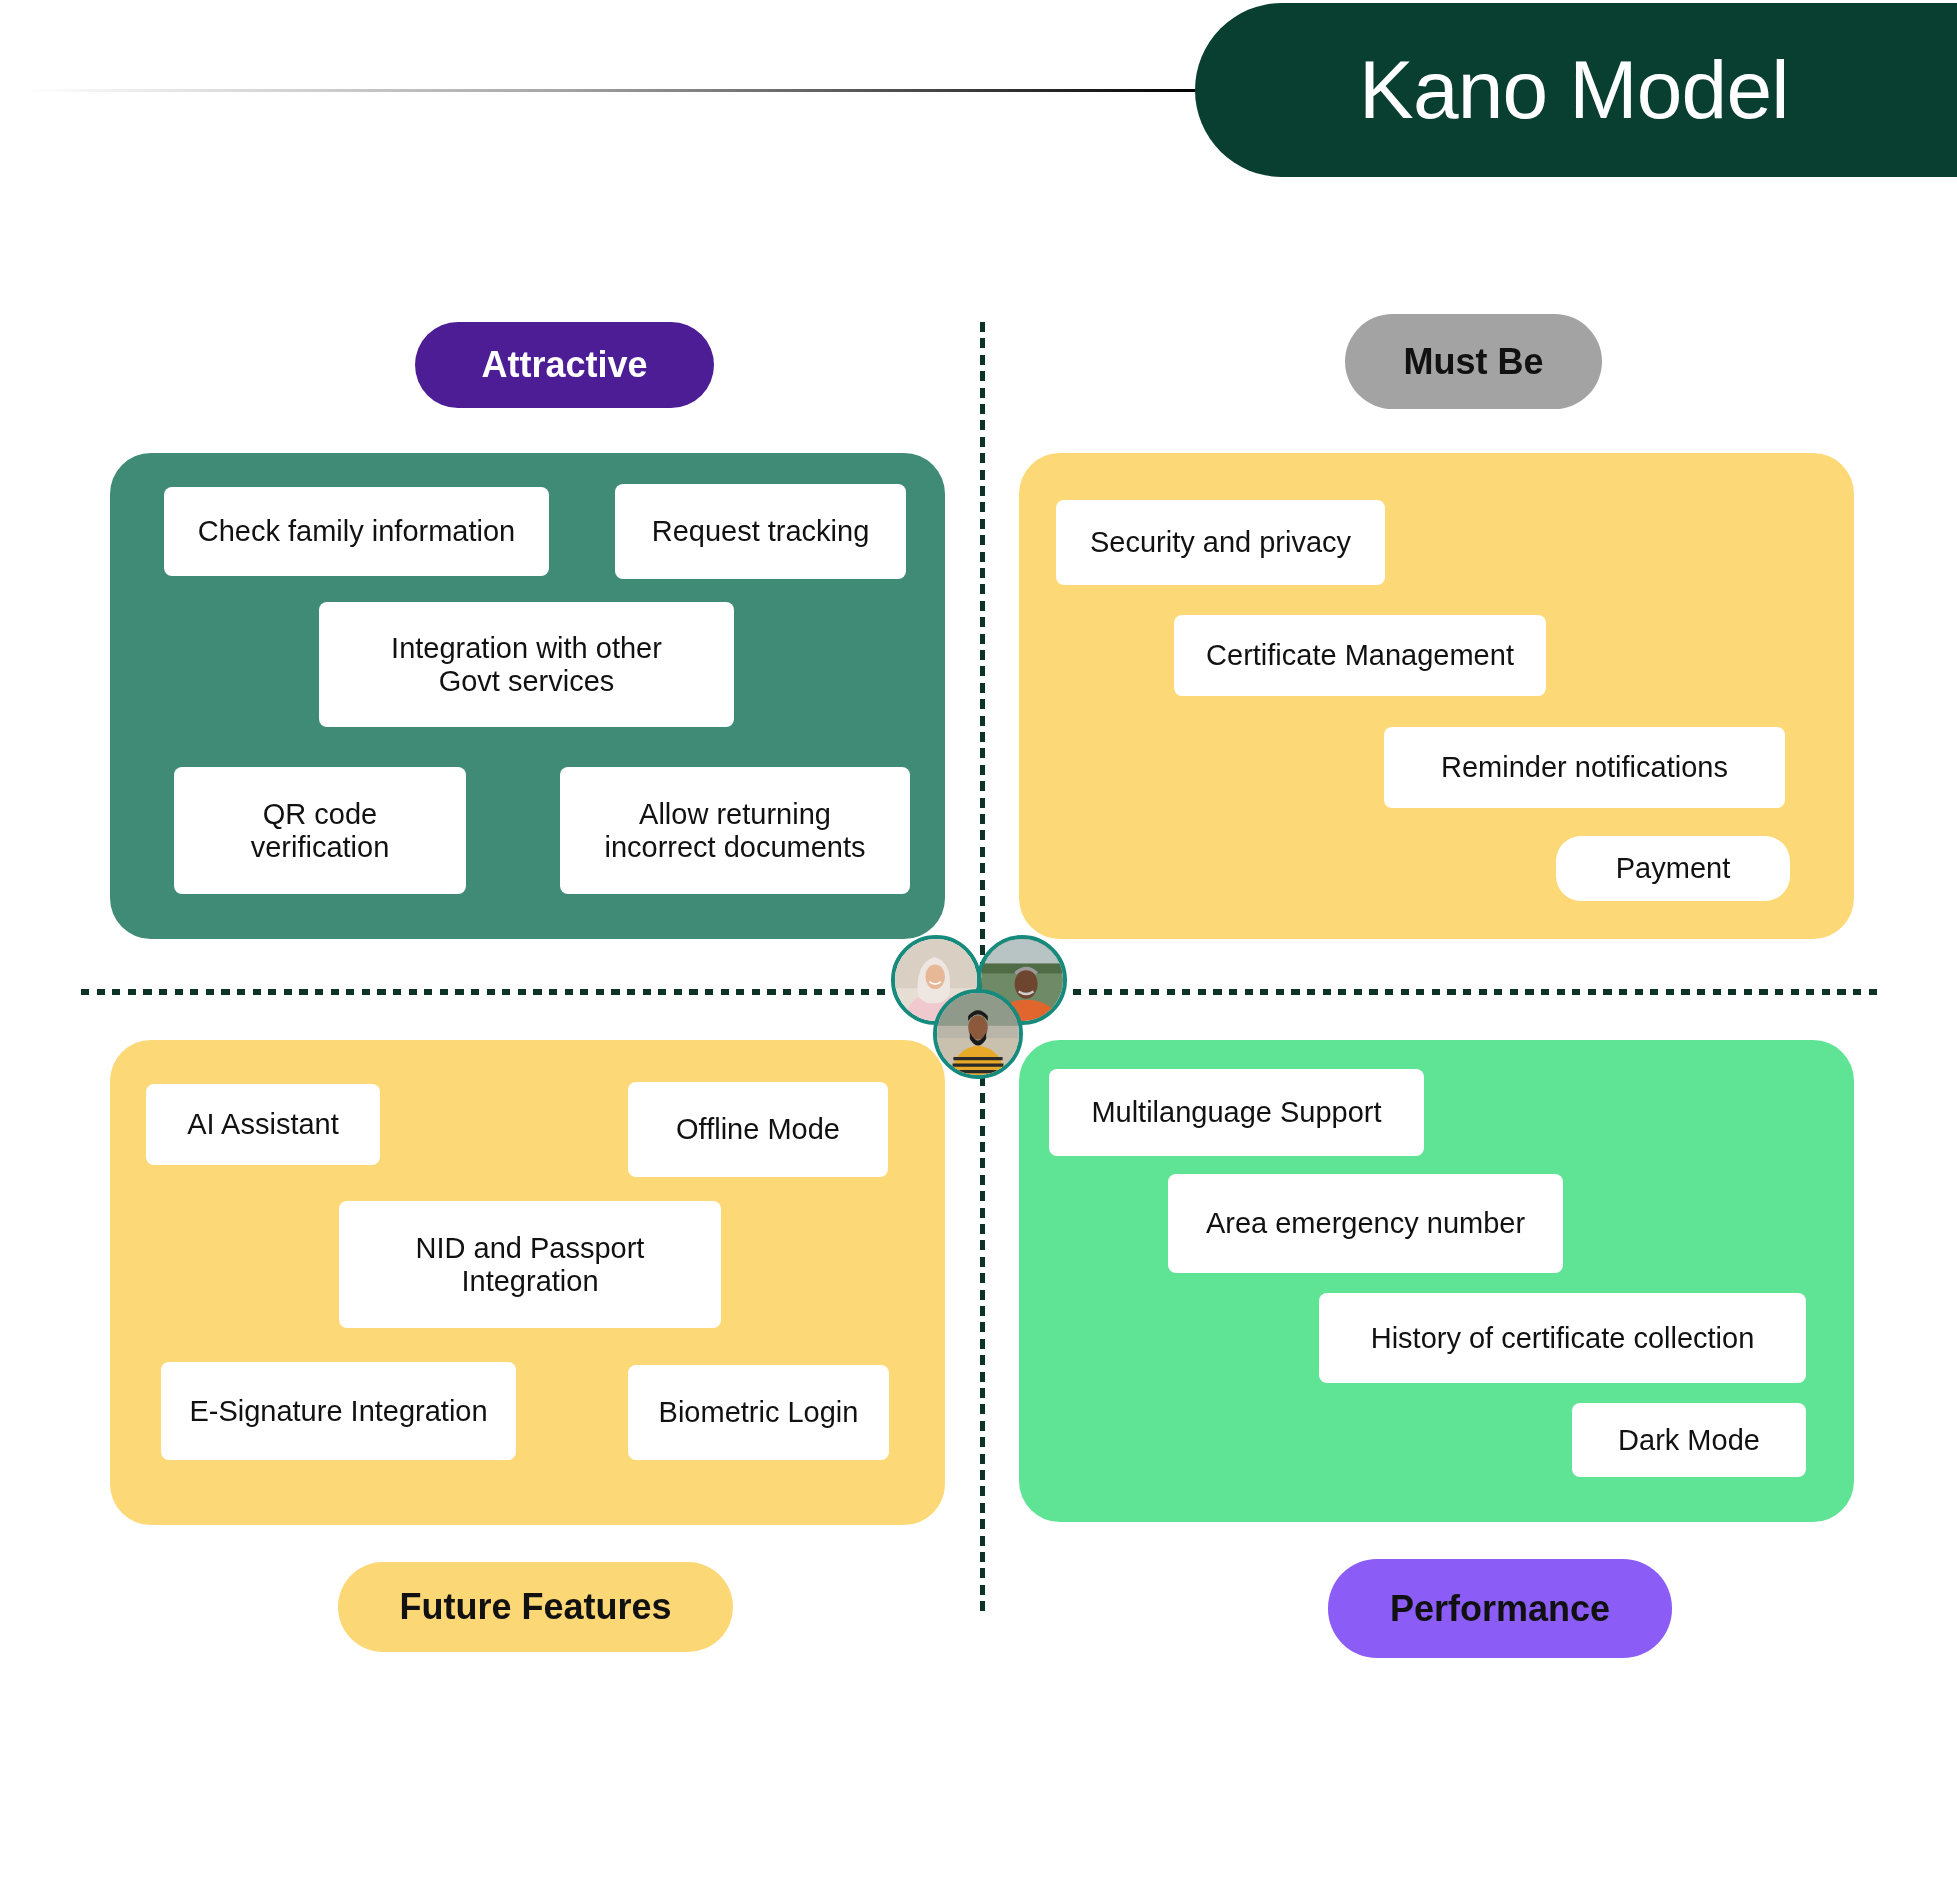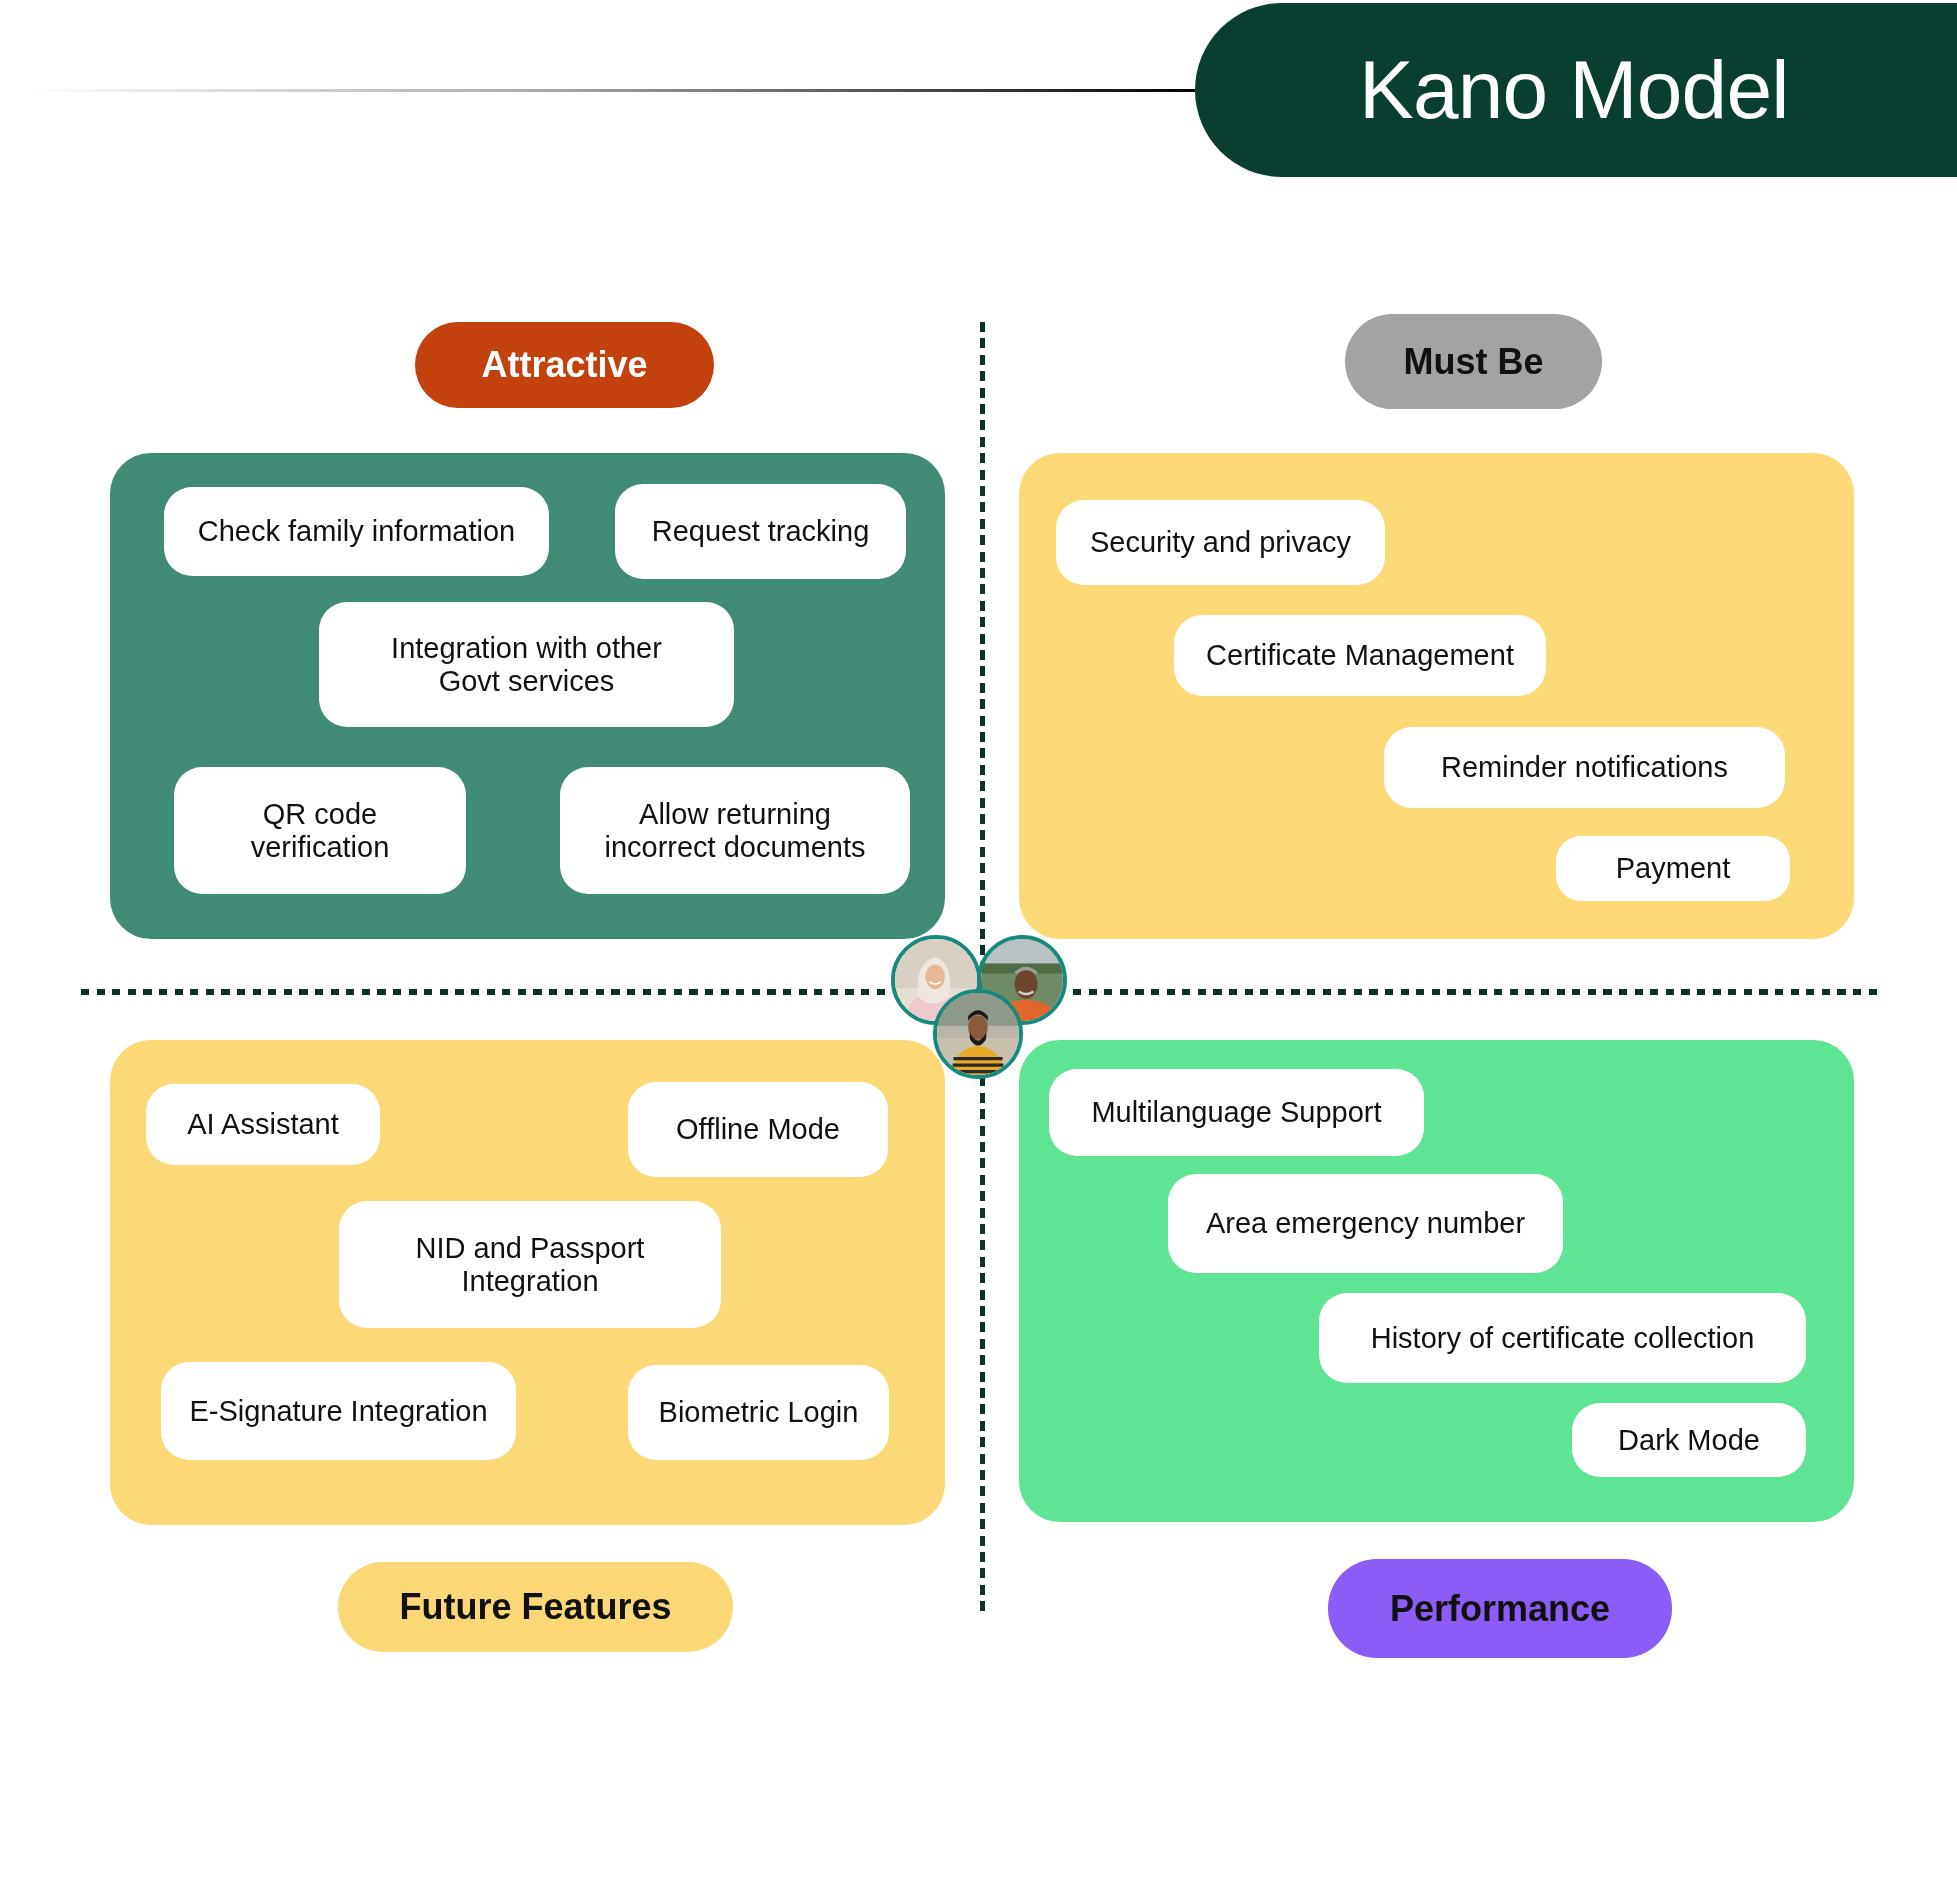--- a/index.html
+++ b/index.html
@@ -40,35 +40,35 @@
     #divider-h-right {
       left: 1073px; top: 989px; width: 808px; height: 5.8px;
       background: repeating-linear-gradient(to right, #0c3326 0 8.2px, transparent 8.2px 15.6px);
     }
 
     
     .pill {
       display: flex; align-items: center; justify-content: center;
       font-weight: 700; font-size: 36px; white-space: nowrap;
     }
-    #pill-attractive { left: 415px; top: 322px; width: 299px; height: 86px; border-radius: 43px; background: #c2410c; color: #ffffff; text-align: center; }
+    #pill-attractive { left: 415px; top: 322px; width: 299px; height: 86px; border-radius: 43px; background: #4c1d95; color: #ffffff; text-align: center; }
     #pill-mustbe { left: 1345px; top: 314px; width: 257px; height: 95px; border-radius: 48px; background: #a3a3a3; color: #111; }
     #pill-future { left: 338px; top: 1562px; width: 395px; height: 90px; border-radius: 45px; background: #fcd775; color: #111; }
     #pill-performance { left: 1328px; top: 1559px; width: 344px; height: 99px; border-radius: 49px; background: #8b5cf6; color: #111; }
 
     
     .panel { border-radius: 41px; }
     #panel-attractive { left: 110px; top: 453px; width: 835px; height: 486px; background: #3f8b75; }
     #panel-mustbe { left: 1019px; top: 453px; width: 835px; height: 486px; background: #fdd876; }
     #panel-future { left: 110px; top: 1040px; width: 835px; height: 485px; background: #fdd876; }
     #panel-performance { left: 1019px; top: 1040px; width: 835px; height: 482px; background: #5fe394; }
 
     
     .card {
-      background: #ffffff; border-radius: 28px;
+      background: #ffffff; border-radius: 8px;
       display: flex; align-items: center; justify-content: center;
       text-align: center; font-size: 29px; line-height: 33px; color: #111;
       padding: 0 16.4px;
     }
 
     
     .avatar {
       width: 90px; height: 90px; border-radius: 50%;
       border: 4.1px solid #168a7c; overflow: hidden;
     }

